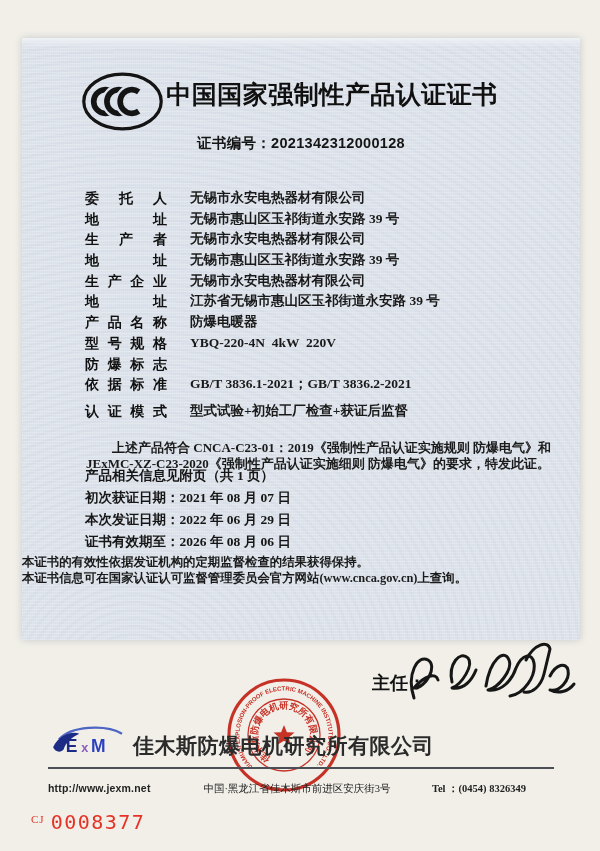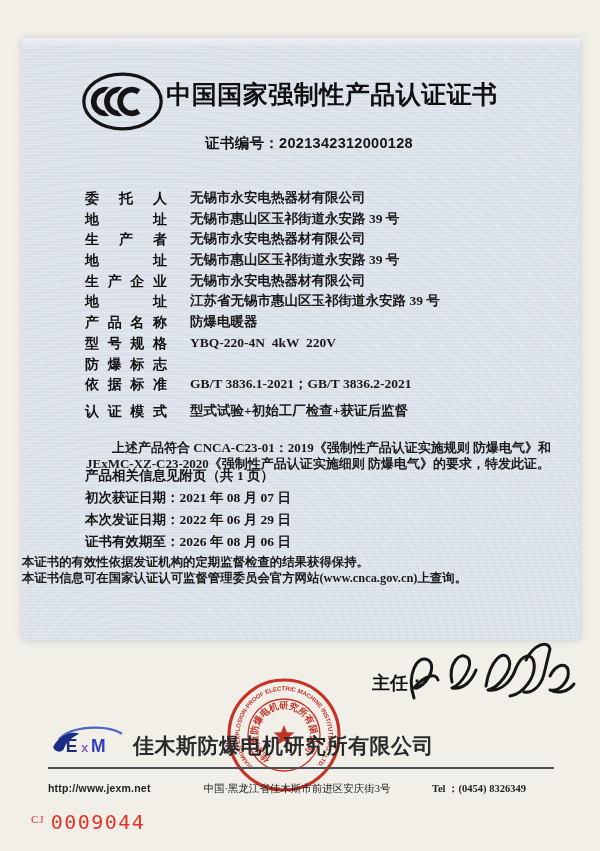--- a/index.html
+++ b/index.html
@@ -26,21 +26,21 @@
   .footer-band{
     position:absolute;left:0;right:0;top:648px;bottom:0;
     background:linear-gradient(180deg, rgba(182,198,224,0) 0, rgba(182,198,224,.45) 40px, rgba(182,198,224,.5) 100%);
   }
   .ccc{position:absolute;left:58px;top:32px;width:85px;height:63px;}
   .title{
     position:absolute;left:90px;top:40px;width:440px;margin:0;
     font-size:25px;font-weight:bold;letter-spacing:.5px;text-align:center;color:#101010;
   }
   .certno{
-    position:absolute;left:8px;top:96px;width:100%;text-align:center;
+    position:absolute;left:0;top:96px;width:100%;text-align:center;
     font-size:14.5px;font-weight:bold;color:#151515;letter-spacing:.3px;
   }
   .fields{position:absolute;left:0;top:150px;width:100%;}
   .field-row{height:20.7px;line-height:20.7px;position:relative;}
   .field-row.gap-before{margin-top:6px;}
   .field-label{
     position:absolute;left:63px;width:82px;display:flex;justify-content:space-between;
     font-size:14px;font-weight:bold;color:#111;
   }
   .field-value{
@@ -253,15 +253,15 @@
     <div class="divider"></div>
 
     <div class="footer">
       <span class="url">http://www.jexm.net</span>
       <span class="addr">中国·黑龙江省佳木斯市前进区安庆街3号</span>
       <span class="tel">Tel ：(0454) 8326349</span>
     </div>
   </div>
 
   <div class="serial">
-    <span class="serial-prefix">CJ</span><span class="serial-digits">0009044</span>
+    <span class="serial-prefix">CJ</span><span class="serial-digits">0008377</span>
   </div>
 </div>
 
 </body></html>

